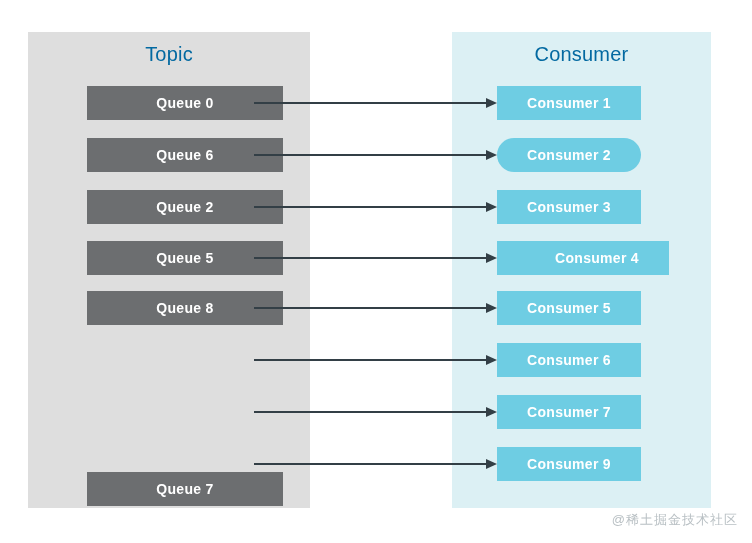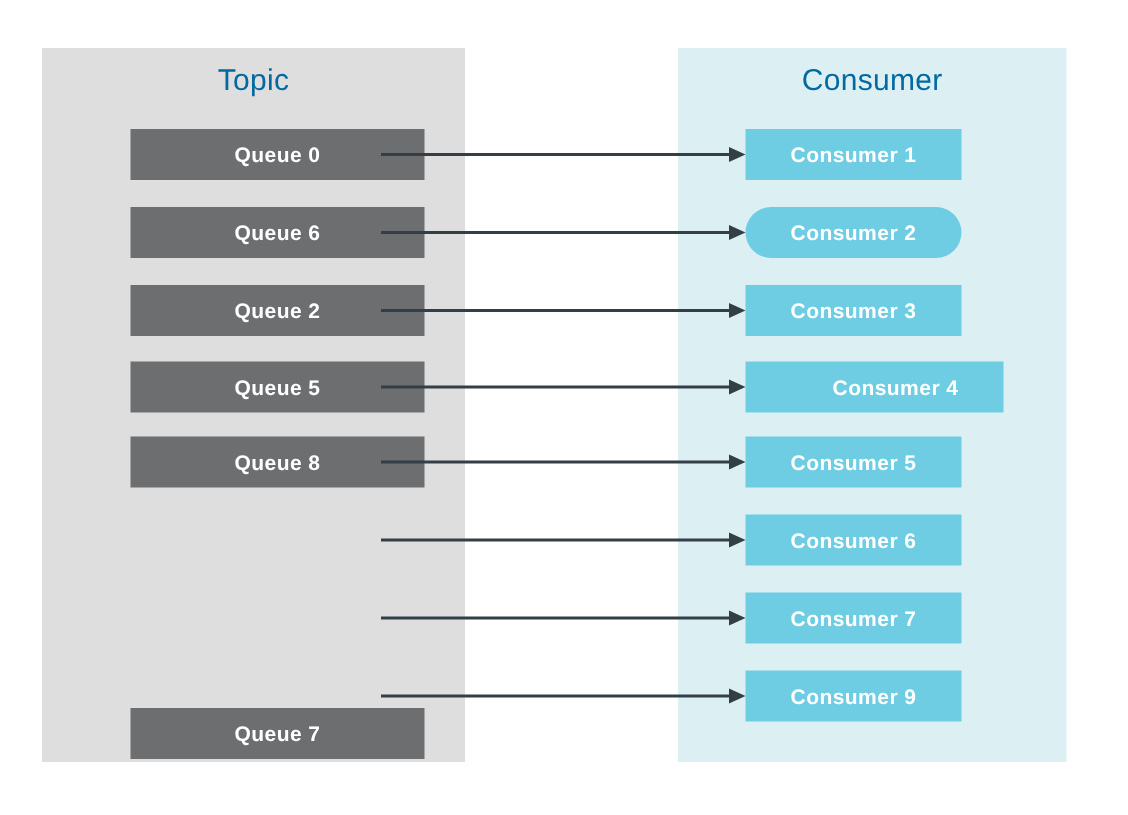--- a/index.html
+++ b/index.html
@@ -137,14 +137,15 @@
   <div class="arrow-head" style="top: 253px;"></div>
   <div class="arrow-line" style="top: 307px;"></div>
   <div class="arrow-head" style="top: 303px;"></div>
   <div class="arrow-line" style="top: 359px;"></div>
   <div class="arrow-head" style="top: 355px;"></div>
   <div class="arrow-line" style="top: 411px;"></div>
   <div class="arrow-head" style="top: 407px;"></div>
   <div class="arrow-line" style="top: 463px;"></div>
   <div class="arrow-head" style="top: 459px;"></div>
 
+  <div id="watermark">@稀土掘金技术社区</div>
 
 </div>
 
 </body></html>

